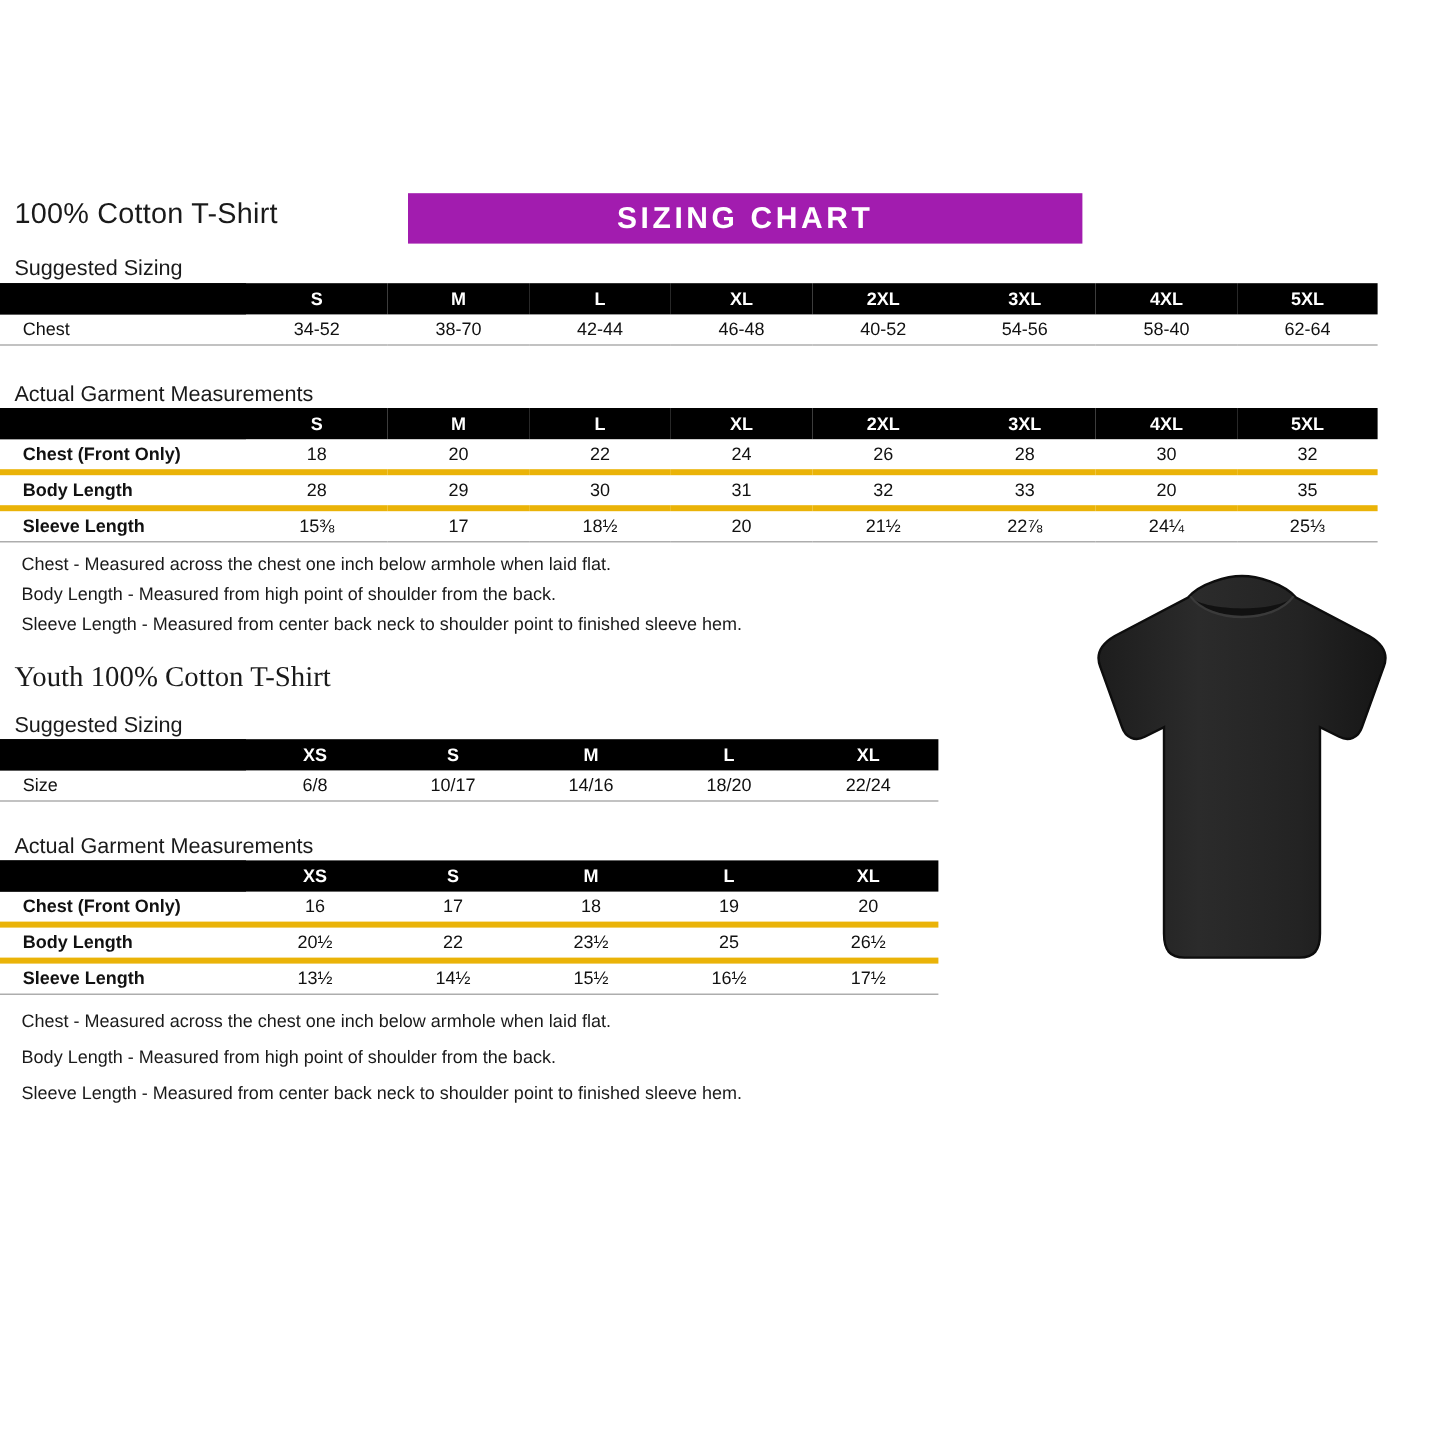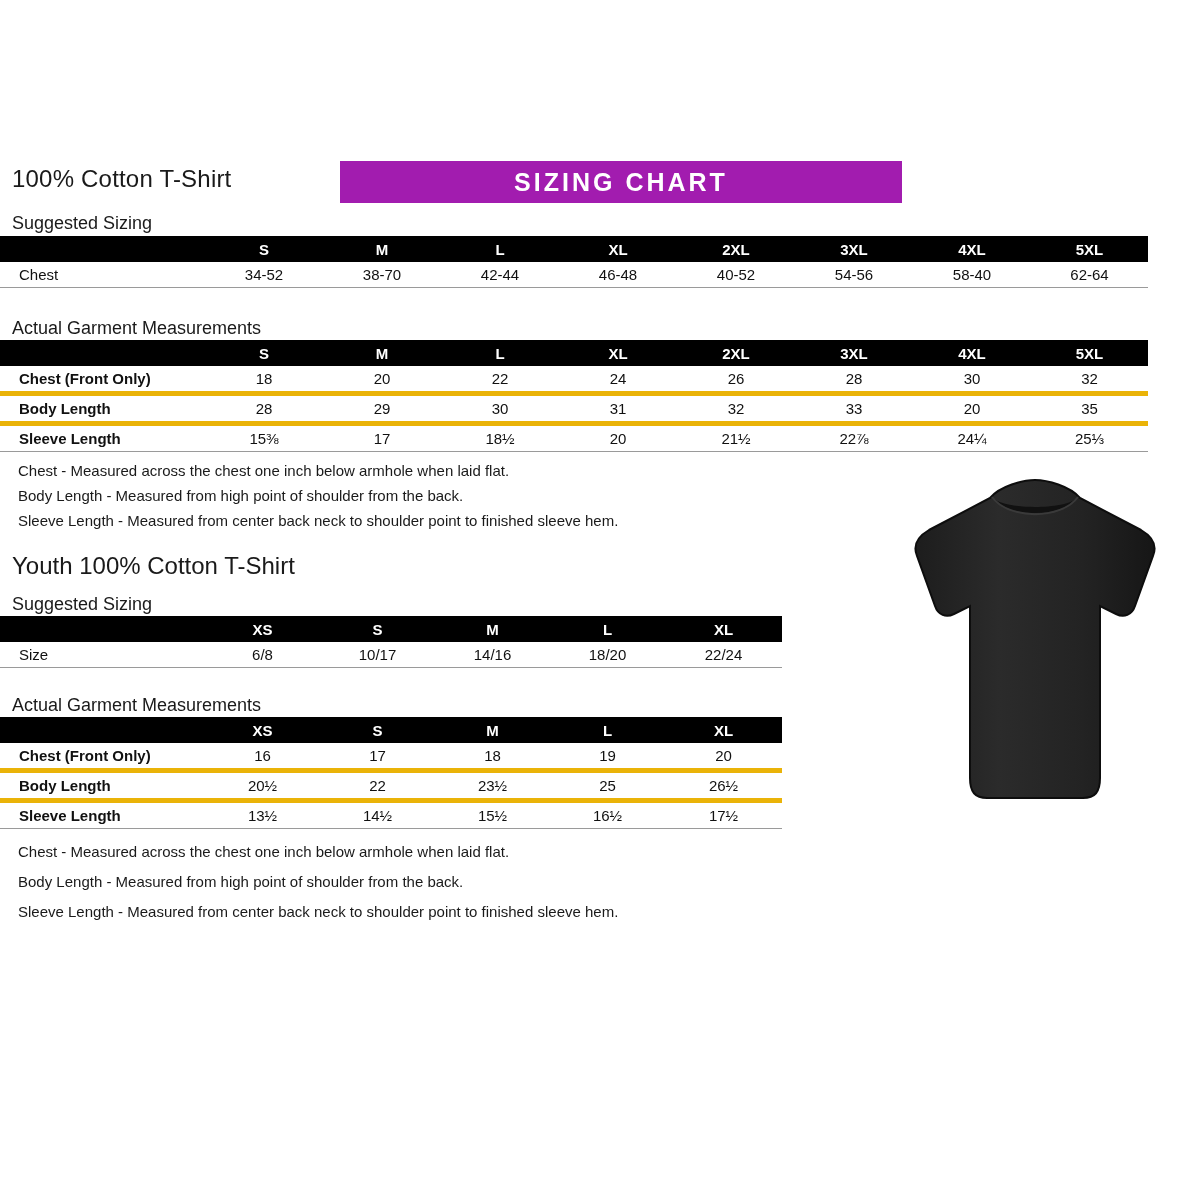--- a/index.html
+++ b/index.html
@@ -117,20 +117,21 @@
     white-space: nowrap;
   }
 
   .youth-title {
     position: absolute;
     left: 12px;
     top: 552px;
     font-size: 24px;
     font-weight: 400;
     color: #1a1a1a;
+    font-family: Liberation Serif, serif;
   }
 
   
   .shirt {
     position: absolute;
     left: 895px;
     top: 478px;
     width: 280px;
     height: 330px;
   }

